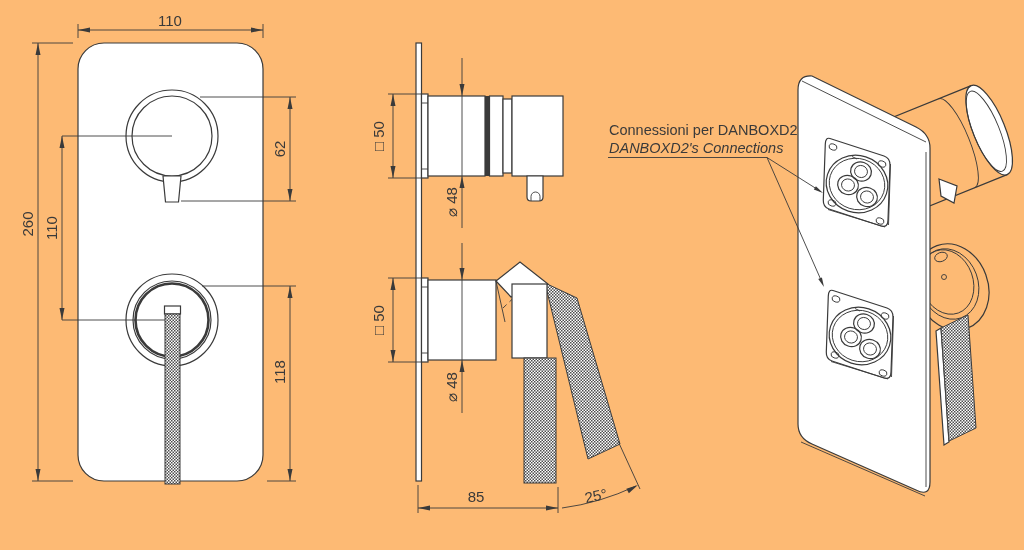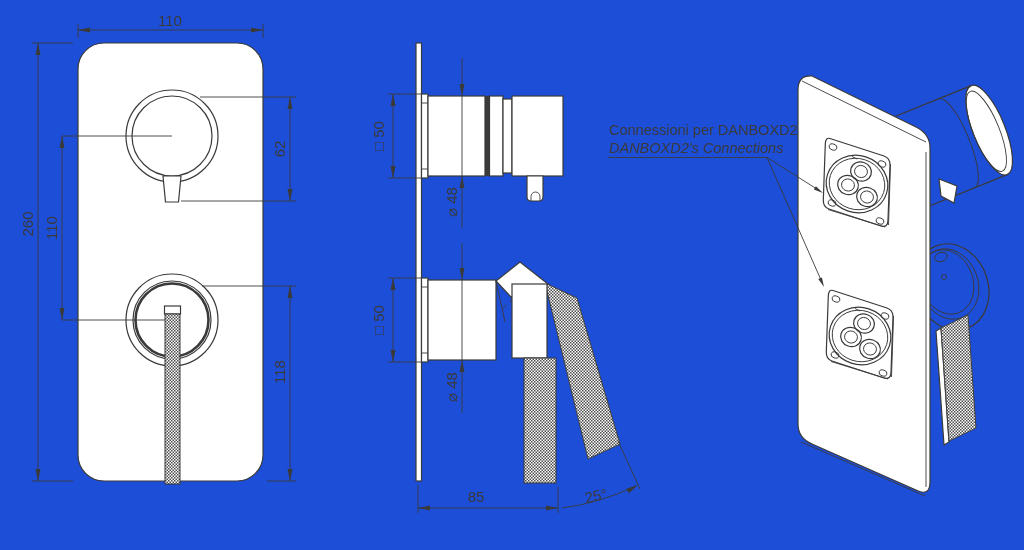--- a/index.html
+++ b/index.html
@@ -1,16 +1,16 @@
 <!DOCTYPE html>
 <html><head>
 <meta charset="utf-8">
 <style>
   html,body{margin:0;padding:0;background:#ffffff;}
-  .page{width:1024px;height:550px;background:#1d4ed8;overflow:hidden;position:relative;
+  .page{width:1024px;height:550px;background:#fdba74;overflow:hidden;position:relative;
         font-family:"Liberation Sans",sans-serif;}
   svg{display:block;}
   .ln{stroke:#3a3a3a;stroke-width:1.2;fill:none;}
   .lnw{stroke:#3a3a3a;stroke-width:1.2;fill:#ffffff;}
   .thin{stroke:#3a3a3a;stroke-width:0.9;fill:none;}
   .dash{stroke:#3a3a3a;stroke-width:0.9;fill:none;stroke-dasharray:5 4;}
   .fillband{fill:#3a3a3a;stroke:none;}
   .ah{fill:#3a3a3a;stroke:none;}
   .dim{font:15px "Liberation Sans",sans-serif;fill:#3a3a3a;}
   .note{font:14.5px "Liberation Sans",sans-serif;fill:#3a3a3a;}

